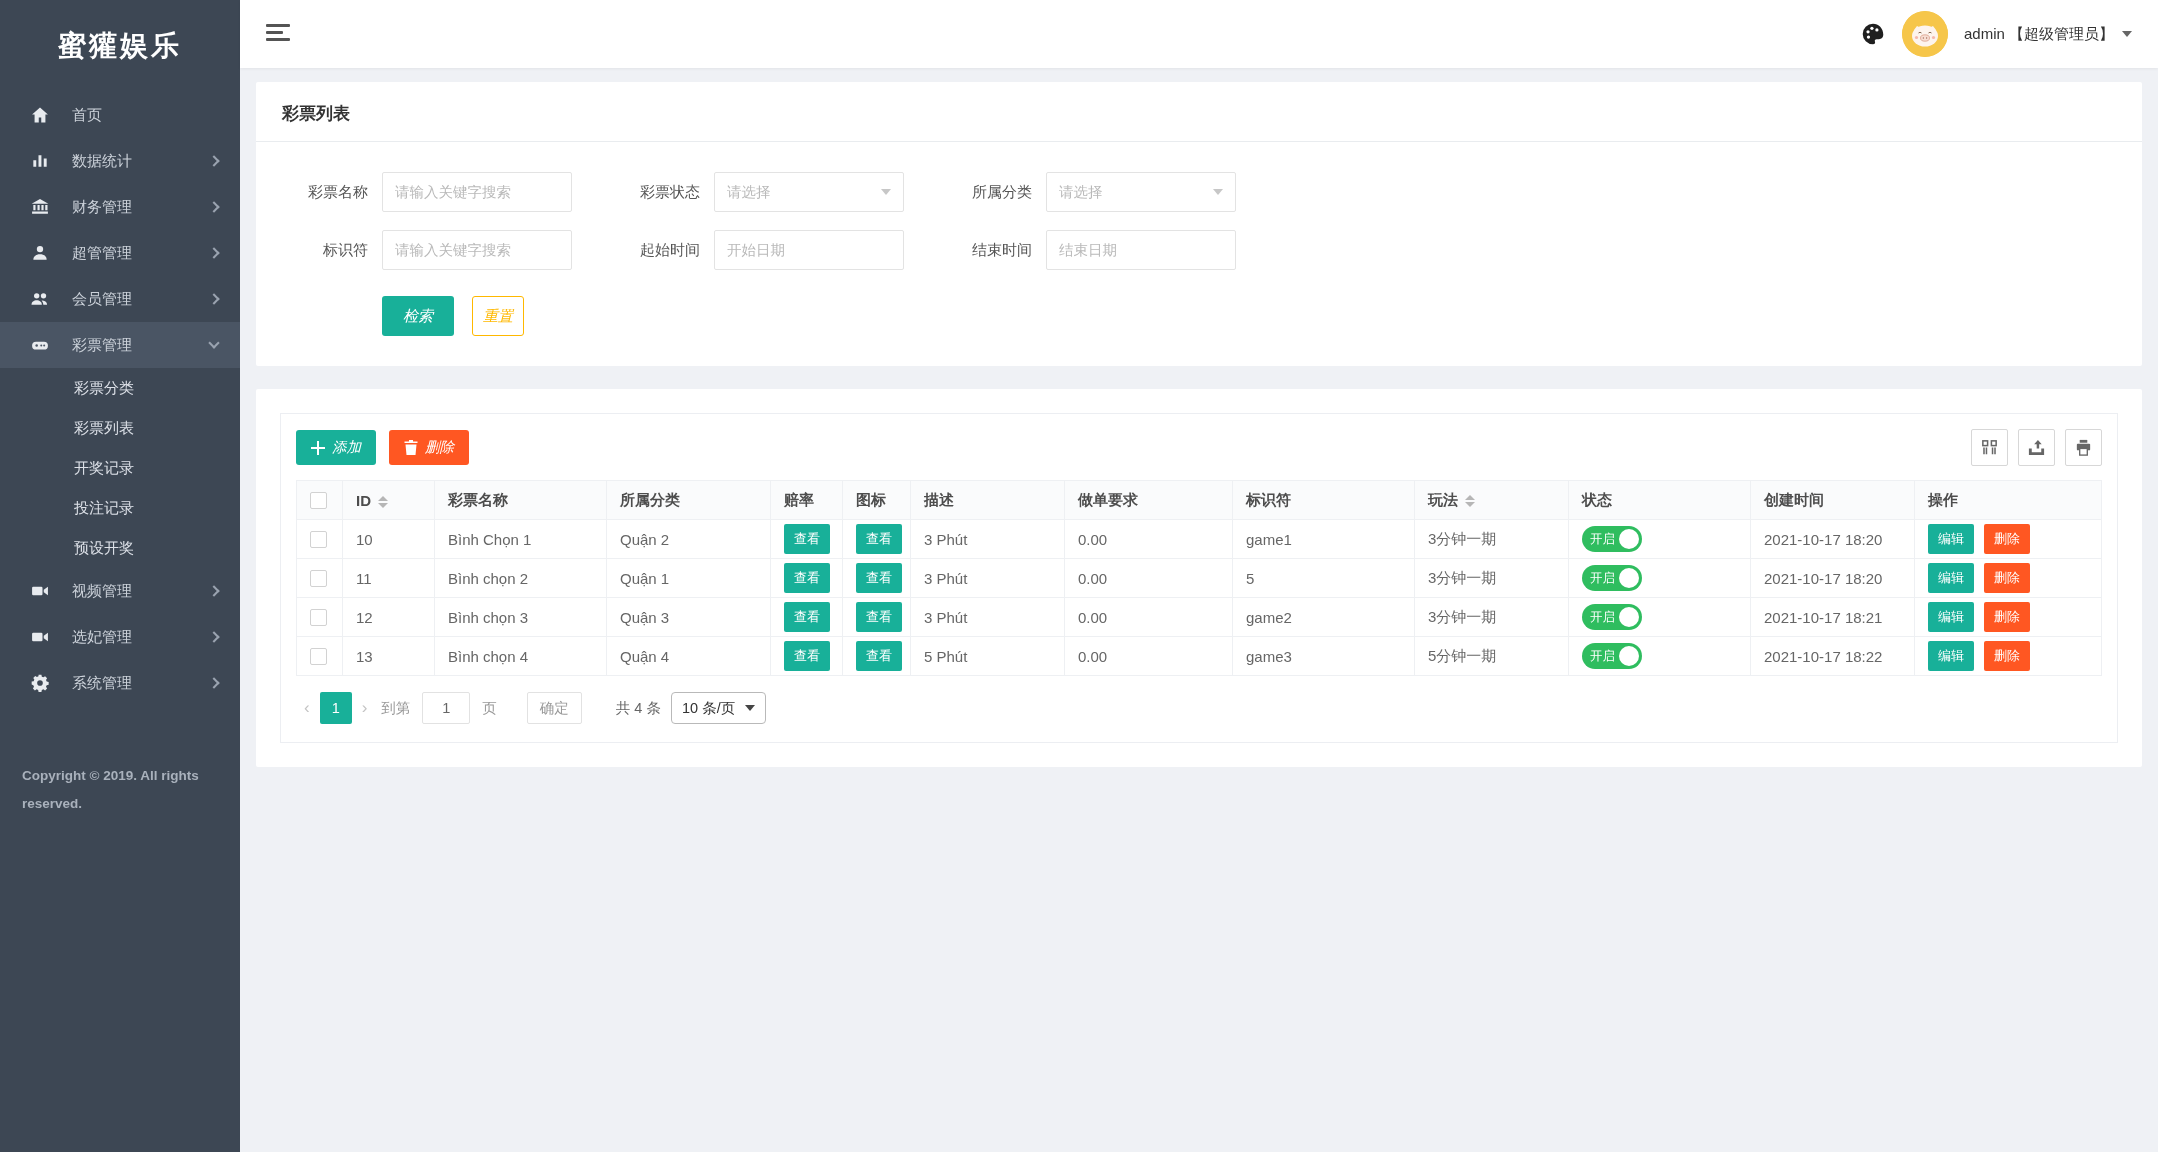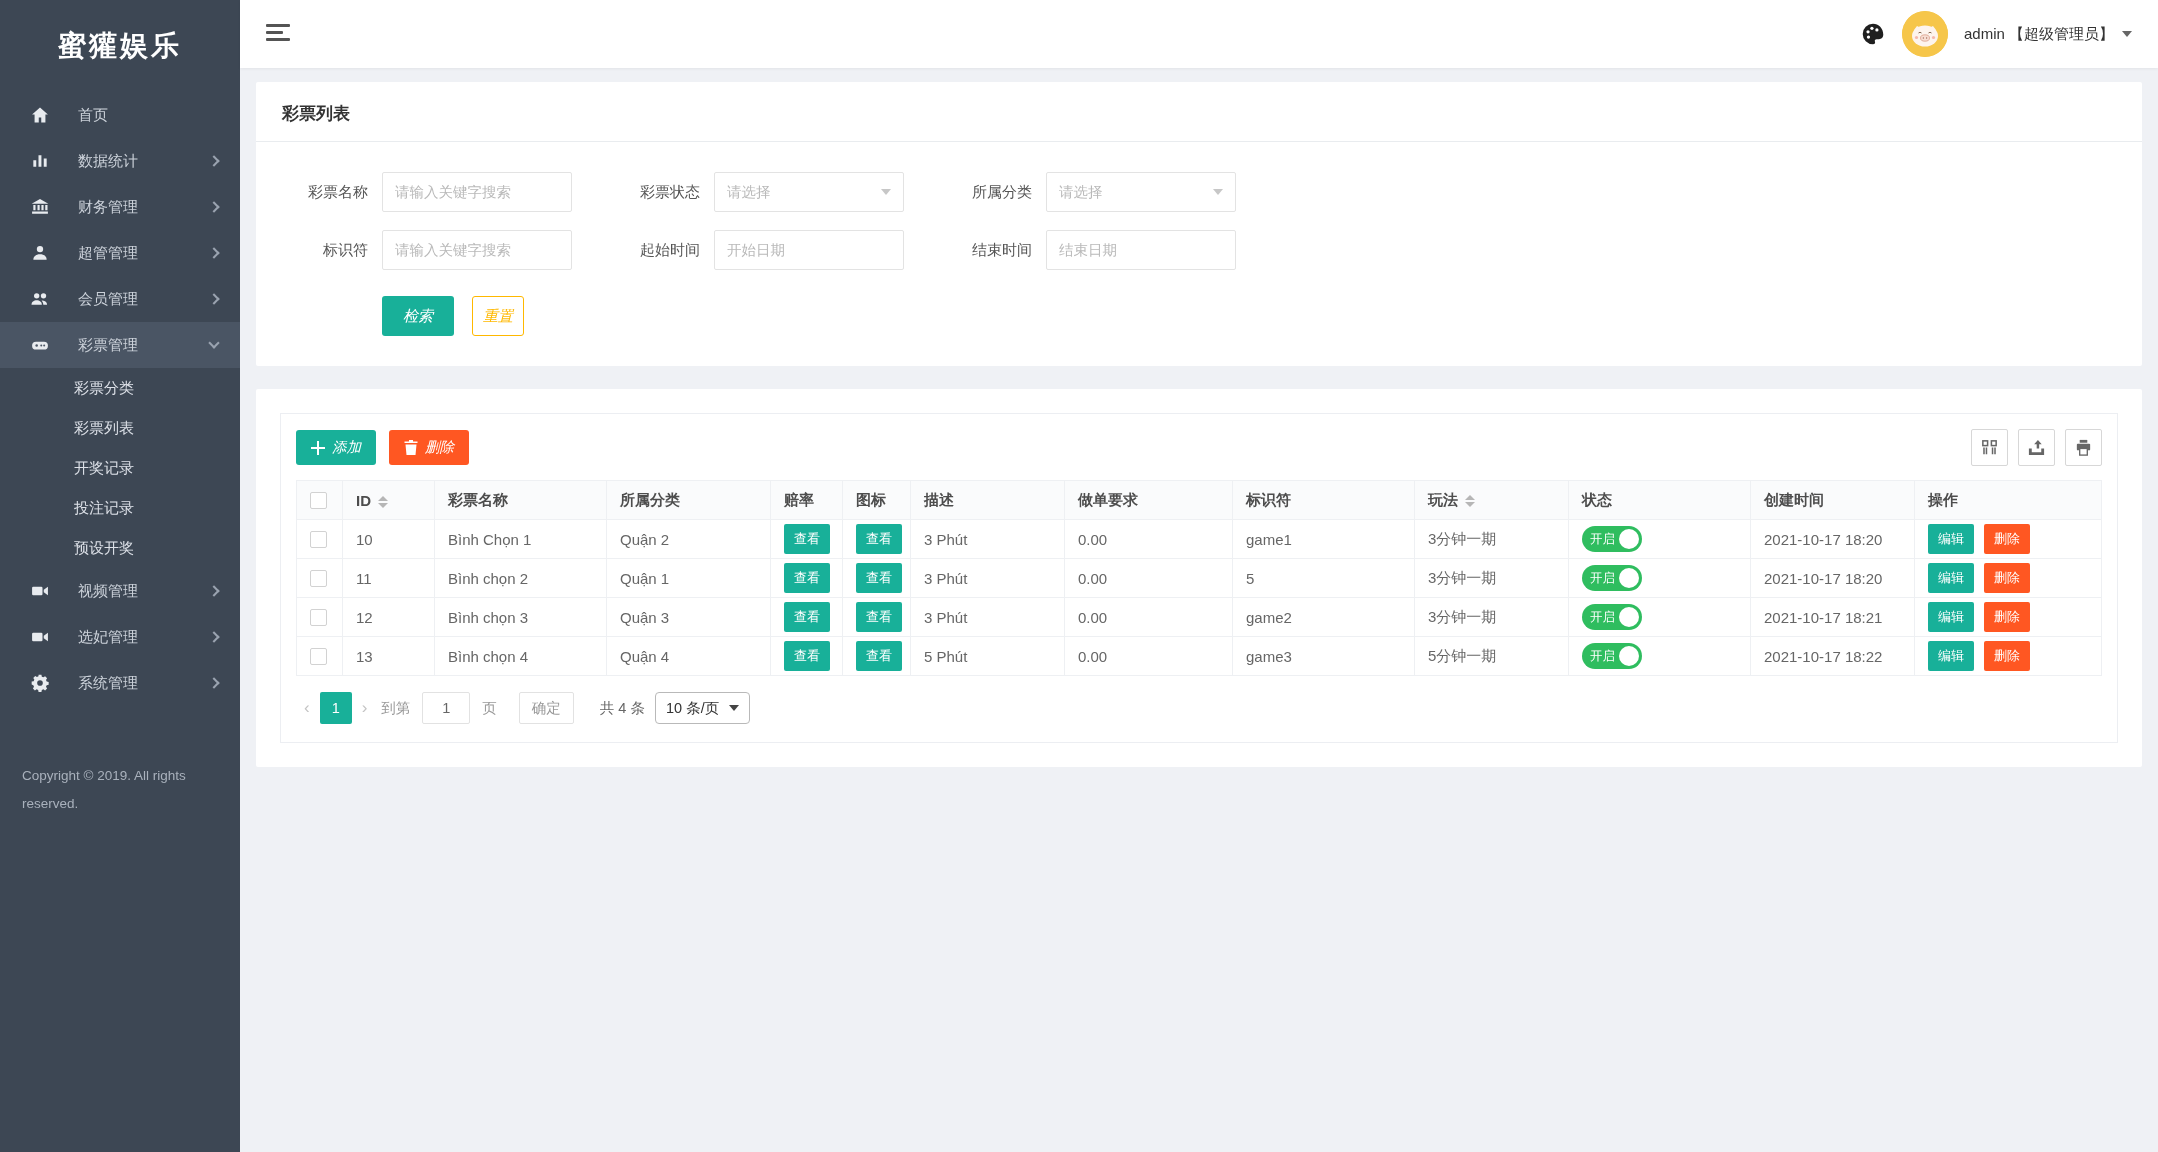--- a/index.html
+++ b/index.html
@@ -5,29 +5,29 @@
   * { box-sizing: border-box; margin: 0; padding: 0; }
   html,body { width:2158px; height:1152px; font-family:"Liberation Sans","DejaVu Sans",sans-serif; }
   body { display:flex; background:#eff1f5; overflow:hidden; color:#555; }
 
   
   .sidebar { width:240px; height:1152px; background:#3d4754; flex-shrink:0; display:flex; flex-direction:column; }
   .logo { height:92px; display:flex; align-items:center; justify-content:center; color:#fff;
           font-size:28px; font-weight:bold; letter-spacing:3px; }
   .menu { flex:0 0 auto; }
   .menu-item { height:46px; display:flex; align-items:center; padding:0 22px 0 28px;
-               font-size:15px; color:#ccd2da; cursor:pointer;gap:6px; }
+               font-size:15px; color:#ccd2da; cursor:pointer; }
   .menu-item.active { background:#4a5564; }
   .mi-icon { width:24px; height:24px; margin-right:20px; display:flex; align-items:center; justify-content:center; color:#e8ebef; }
   .mi-icon svg { width:20px; height:20px; }
   .mi-label { flex:1; }
   .chev { width:8px; height:8px; border-right:2px solid #9aa3b0; border-bottom:2px solid #9aa3b0; transform:rotate(-45deg); }
   .chev.down { transform:rotate(45deg); margin-top:-4px; }
   .submenu-item { height:40px; line-height:40px; padding-left:74px; font-size:15px; color:#dde1e8; cursor:pointer; }
-  .copyright { margin-top:56px; padding:0 22px; font-size:13.5px; color:#a9b1bc; line-height:2.1; }
+  .copyright { margin-top:56px; padding:0 22px; font-size:13.5px; color:#a9b1bc; line-height:2.1;font-weight:bold; }
 
   
   .main { flex:1; display:flex; flex-direction:column; }
   .topbar { height:68px; background:#fff; display:flex; align-items:center; padding:0 26px;
             box-shadow:0 1px 3px rgba(0,0,0,.06); position:relative; z-index:2; }
   .hamburger { width:24px; cursor:pointer; }
   .hamburger i { display:block; height:3px; background:#545454; margin-bottom:4px; border-radius:1px; }
   .hamburger i:nth-child(2) { width:17px; }
   .top-right { margin-left:auto; display:flex; align-items:center; gap:16px; }
   .palette-btn { width:26px; height:26px; cursor:pointer; color:#1f1f1f; }
@@ -82,21 +82,21 @@
   .toggle .t-label { color:#fff; font-size:12.5px; margin-left:8px; }
   .toggle .knob { width:20px; height:20px; border-radius:50%; background:#fff; position:absolute; right:3px; top:3px; }
 
   
   .pagination { margin-top:16px; display:flex; align-items:center; font-size:14.5px; color:#666; }
   .pg-arrow { color:#c4c4c4; padding:0 8px; font-size:17px; cursor:pointer; }
   .pg-cur { min-width:32px; height:32px; background:#18b099; color:#fff; border-radius:2px;
             display:flex; align-items:center; justify-content:center; margin:0 2px; }
   .pg-text { color:#999; margin:0 6px; }
   .pg-input { width:48px; height:32px; border:1px solid #e2e2e2; border-radius:2px; text-align:center; font-size:14.5px; color:#666; margin:0 6px; font-family:inherit; }
-  .pg-confirm { height:32px; padding:0 12px; background:#fff; border:1px solid #e2e2e2; border-radius:2px; color:#999; font-size:14.5px; margin:0 16px; cursor:pointer; font-family:inherit; }
+  .pg-confirm { height:32px; padding:0 12px; background:#fff; border:1px solid #e2e2e2; border-radius:2px; color:#999; font-size:14.5px; margin:0 24px; cursor:pointer; font-family:inherit; }
   .pg-total { color:#666; margin:0 10px; }
   .pg-select { height:32px; border:1px solid #b9b9b9; border-radius:4px; background:#fff; display:flex; align-items:center; gap:10px; padding:12px 10px; color:#333; cursor:pointer; }
   .pg-select .sel-caret { border-top-color:#444; }
 </style>
 </head>
 <body>
 
 <div class="sidebar">
   <div class="logo">蜜獾娱乐</div>
   <div class="menu">

